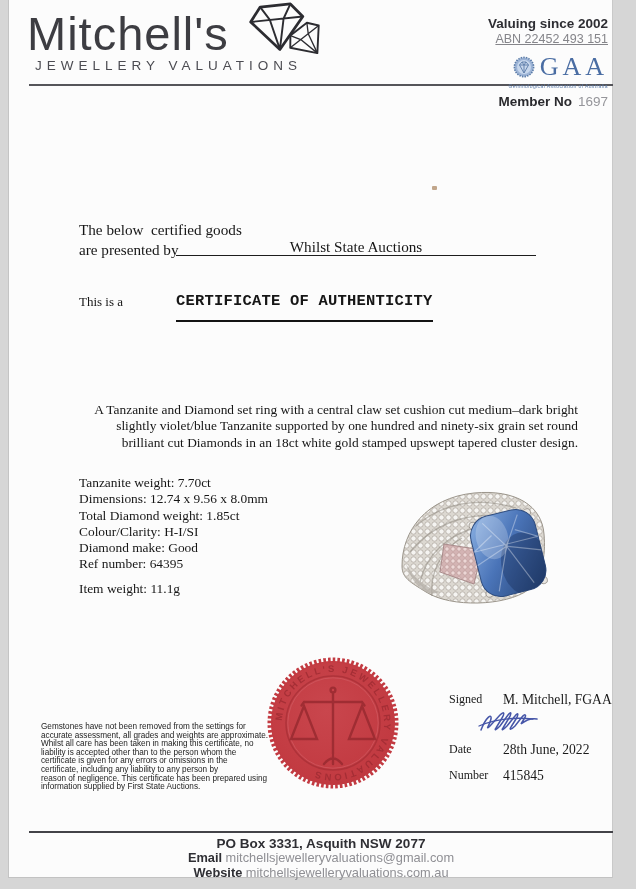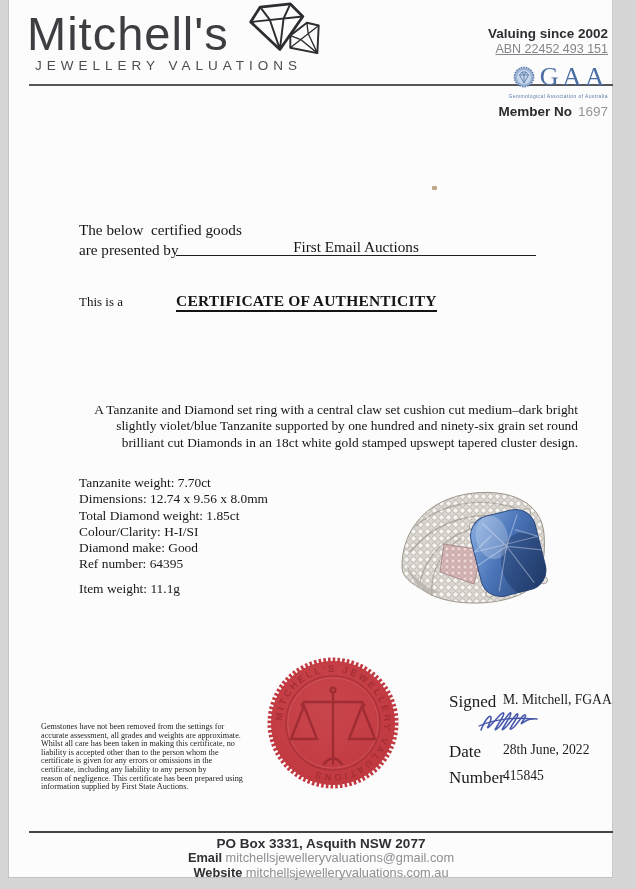--- a/index.html
+++ b/index.html
@@ -12,62 +12,62 @@
     border-bottom:1px solid #c2c2c2;
   }
   .abs { position:absolute; }
 
   
   .brand-name { left:18px; top:6px; font-size:47px; font-weight:400; color:#3d3d42; letter-spacing:1px; }
   .brand-sub  { left:26px; top:58px; font-size:13.5px; color:#4c4c52; letter-spacing:5px; font-weight:400; }
   .diamonds   { left:238px; top:1px; width:86px; height:68px; }
   .header-rule { left:20px; top:84px; width:584px; height:2px; background:#55555a; }
 
-  .head-right { right:4px; top:26px; display:flex; flex-direction:column; align-items:flex-end; text-align:right; }
+  .head-right { right:4px; top:16px; display:flex; flex-direction:column; align-items:flex-end; text-align:right; }
   .valuing { font-size:13.5px; font-weight:bold; color:#2e2e33; line-height:15px; }
   .abn { font-size:12.5px; color:#85858a; line-height:15px; margin-top:1px;text-decoration:underline; }
   .gaa-row { display:flex; align-items:center; gap:5px; margin-top:5px; }
   .gaa-text { font-family:"Liberation Serif", serif; font-size:26px; color:#4a6da3; letter-spacing:4px; }
   .gaa-tag { font-size:5px; color:#5d7dab; letter-spacing:0.4px; margin-top:1px; }
   .member-row { margin-top:5px; font-size:13.5px; }
   .member-label { font-weight:bold; color:#2a2a2e; }
   .member-no { color:#95959a; margin-left:6px; }
 
   
   .serif { font-family:"Liberation Serif", serif; color:#161616; }
   .prewrap { white-space:pre-wrap; }
   .goods-1 { left:70px; top:221px; font-size:15.2px; }
   .goods-2 { left:70px; top:241px; font-size:15.2px; }
   .presenter-line { left:167px; top:238px; width:360px; height:18px;
                     border-bottom:1.5px solid #1d1d1d; text-align:center; font-size:15.2px; }
   .thisis { left:70px; top:294px; font-size:13px; }
   .cert-title { left:167px; top:292px; font-size:15.5px; font-weight:bold;
-                border-bottom:2px solid #141414; padding-bottom:0; letter-spacing:0.2px; }
+                border-bottom:2px solid #141414; padding-bottom:10px; letter-spacing:0.2px;font-family:Liberation Mono, monospace; }
   .descr { left:69px; top:402px; width:500px; font-size:13.4px; line-height:16.4px;text-align:right; }
   .specs { left:70px; top:475px; font-size:13.4px; line-height:16.3px; }
   .item-weight { left:70px; top:581px; font-size:13.4px; }
 
   .speck { left:423px; top:186px; width:5px; height:4px; background:#ad8a66; opacity:.75; border-radius:1px; }
 
   
   .ring { left:387px; top:486px; width:176px; height:128px; }
 
   
   .seal { left:257px; top:656px; width:134px; height:134px; }
 
   
-  .sig-label { font-family:"Liberation Serif", serif; font-size:17px; color:#1a1a1a; left:440px;text-align:center; }
+  .sig-label { font-family:"Liberation Serif", serif; font-size:12px; color:#1a1a1a; left:440px;text-align:center; }
   .sig-value { font-family:"Liberation Serif", serif; font-size:13.6px; color:#1a1a1a; left:494px; }
   .row-signed { top:692px; }
   .row-date { top:742px; }
   .row-number { top:768px; }
   .signature { left:468px; top:710px; width:76px; height:24px; }
 
   
-  .disclaimer { left:32px; top:723px; width:236px; font-family:Liberation Serif, serif;
+  .disclaimer { left:32px; top:723px; width:236px; font-family:Liberation Sans, sans-serif;
                 font-size:8.2px; line-height:8.6px; color:#232323; }
 
   
   .footer-rule { left:20px; top:831px; width:584px; height:2px; background:#434348; }
   .footer-text { left:20px; top:836px; width:584px; text-align:center; }
   .f-address { font-size:13.5px; font-weight:bold; color:#2f2f34; line-height:15px; }
   .f-line { font-size:12.8px; line-height:14.5px; color:#8f8f94; }
   .f-label { font-weight:bold; color:#2f2f34; }
 </style>
 </head>
@@ -108,21 +108,21 @@
       <div class="member-row">
         <span class="member-label">Member No</span><span class="member-no">1697</span>
       </div>
     </div>
 
     <div class="abs speck"></div>
 
     <div class="abs serif goods-1 prewrap">The below  certified goods</div>
     <div class="abs serif goods-2">are presented by</div>
     <div class="abs serif presenter-line">
-      <span>First Email Auctions</span>
+      <span>Whilst State Auctions</span>
     </div>
 
     <div class="abs serif thisis">This is a</div>
     <div class="abs serif cert-title">CERTIFICATE OF AUTHENTICITY</div>
 
     <div class="abs serif descr prewrap">A Tanzanite and Diamond set ring with a central claw set cushion cut medium–dark bright
 slightly violet/blue Tanzanite supported by one hundred and ninety-six grain set round
 brilliant cut Diamonds in an 18ct white gold stamped upswept tapered cluster design.</div>
 
     <div class="abs serif specs">

